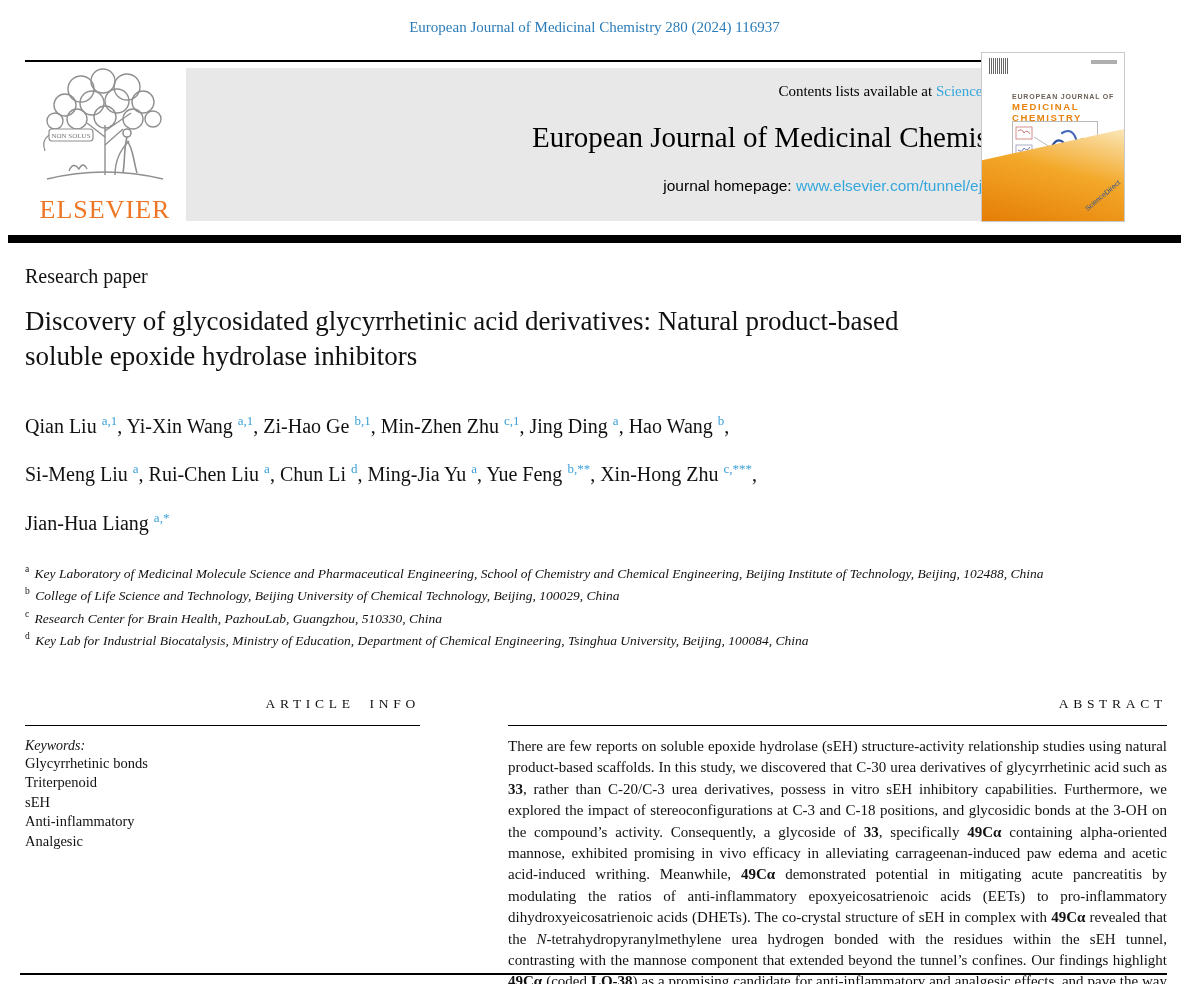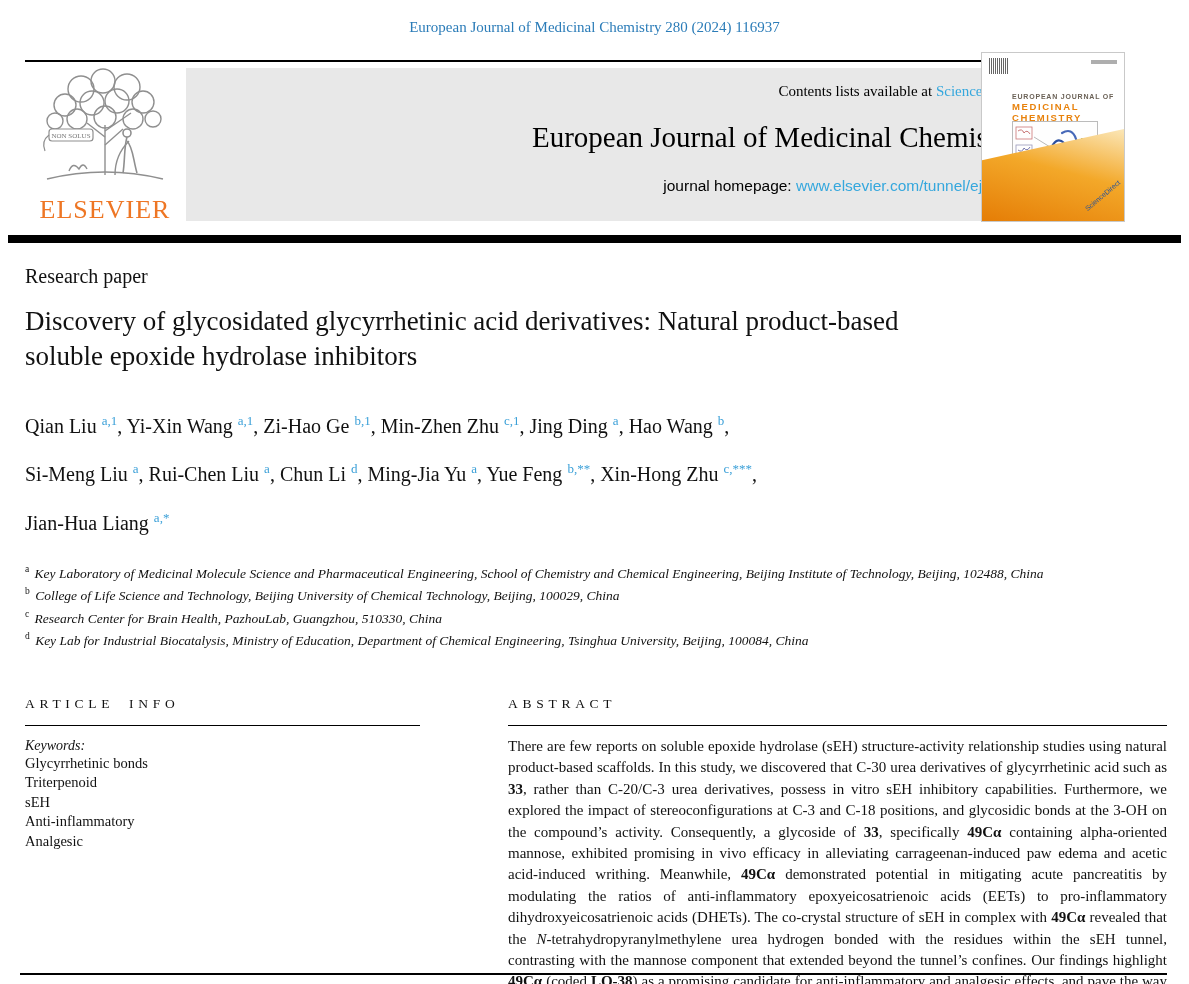--- a/index.html
+++ b/index.html
@@ -44,21 +44,21 @@
   .title { margin:16px 0 0 25px; width:905px; font-size:27px; font-weight:normal; line-height:35px; }
   .authors { margin:25px 0 0 25px; width:930px; font-size:20px; line-height:43px; }
   .authors sup { font-size:13px; color:#3ba0d8; }
   .affiliations { margin:15px 0 0 25px; width:1142px; font-style:italic; font-size:13.5px; line-height:19px; }
   .affiliations sup { font-style:normal; font-size:9.5px; color:#111; margin-right:2px; }
 
   
   .two-col { display:flex; margin:46px 22px 0 25px; }
   .col-info { width:395px; flex:none; }
   .col-abs { flex:1; margin-left:88px; }
-  .sec-head { font-size:13.5px; letter-spacing:0.35em; word-spacing:0.5em; }
+  .sec-head { font-size:13.5px; letter-spacing:0.35em; word-spacing:0.5em;text-align:right; }
   .sec-rule { border:none; border-top:1.5px solid #000; margin-top:13px; }
   .kw-label { margin-top:12px; font-style:italic; font-size:14px; }
   .kw-item { font-size:14.5px; line-height:19.5px; }
   .abstract { margin-top:10px; font-size:15px; line-height:21.4px; text-align:justify; }
   .abstract .b { font-weight:bold; }
   .abstract .i { font-style:italic; }
 
   .bottom-rule { position:absolute; left:20px; right:22px; top:973px; border-top:2px solid #000; }
 </style>
 </head>

